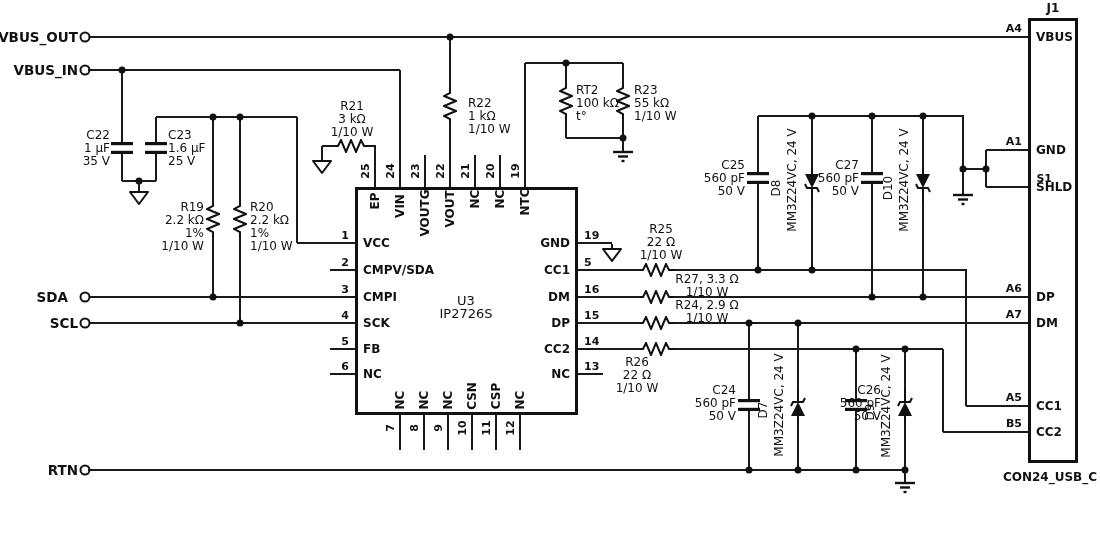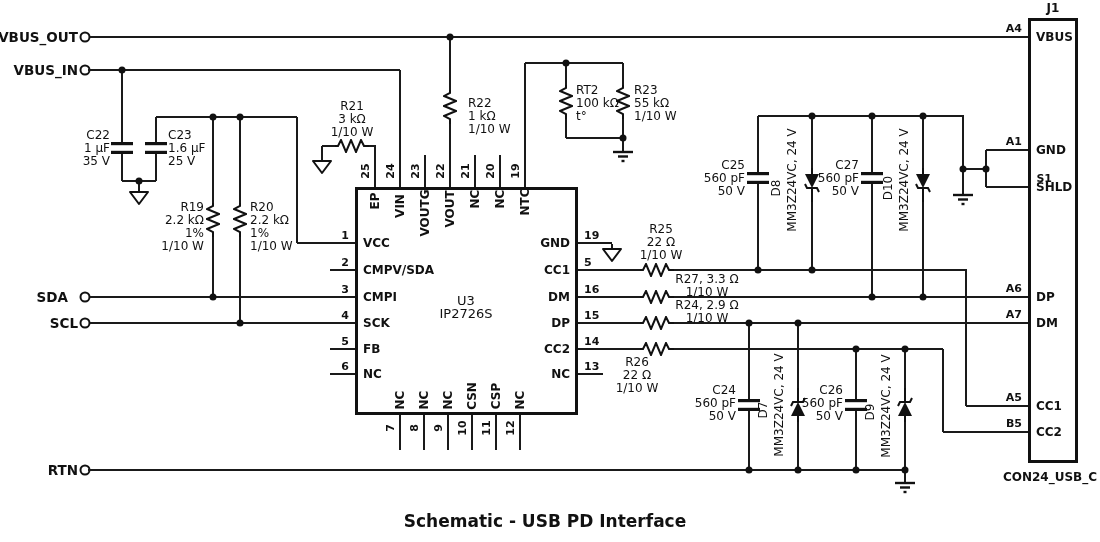--- a/index.html
+++ b/index.html
@@ -465,29 +465,28 @@
   <div class="lbl ar" style="left:859px;top:178px">
     <span>C27</span>
       <span>560 pF</span>
       <span>50 V</span>
     </div>
   <div class="lbl ar" style="left:736px;top:403px">
     <span>C24</span>
       <span>560 pF</span>
       <span>50 V</span>
     </div>
-  <div class="lbl ar" style="left:843px;top:403px">
+  <div class="lbl ar" style="left:881px;top:403px">
     <span>C26</span>
       <span>560 pF</span>
       <span>50 V</span>
     </div>
   <div class="vlbl" style="left:776px;top:188px">D8</div>
   <div class="vlbl" style="left:792px;top:180px">MM3Z24VC, 24 V</div>
   <div class="vlbl" style="left:888px;top:188px">D10</div>
   <div class="vlbl" style="left:904px;top:180px">MM3Z24VC, 24 V</div>
   <div class="vlbl" style="left:763px;top:410px">D7</div>
   <div class="vlbl" style="left:779px;top:405px">MM3Z24VC, 24 V</div>
   <div class="vlbl" style="left:870px;top:412px">D9</div>
   <div class="vlbl" style="left:886px;top:406px">MM3Z24VC, 24 V</div>
 
-  <div class="title" style="left:545px;top:521px">Schematic - USB PD Interface</div>
 
 </div>
 
 </body></html>

